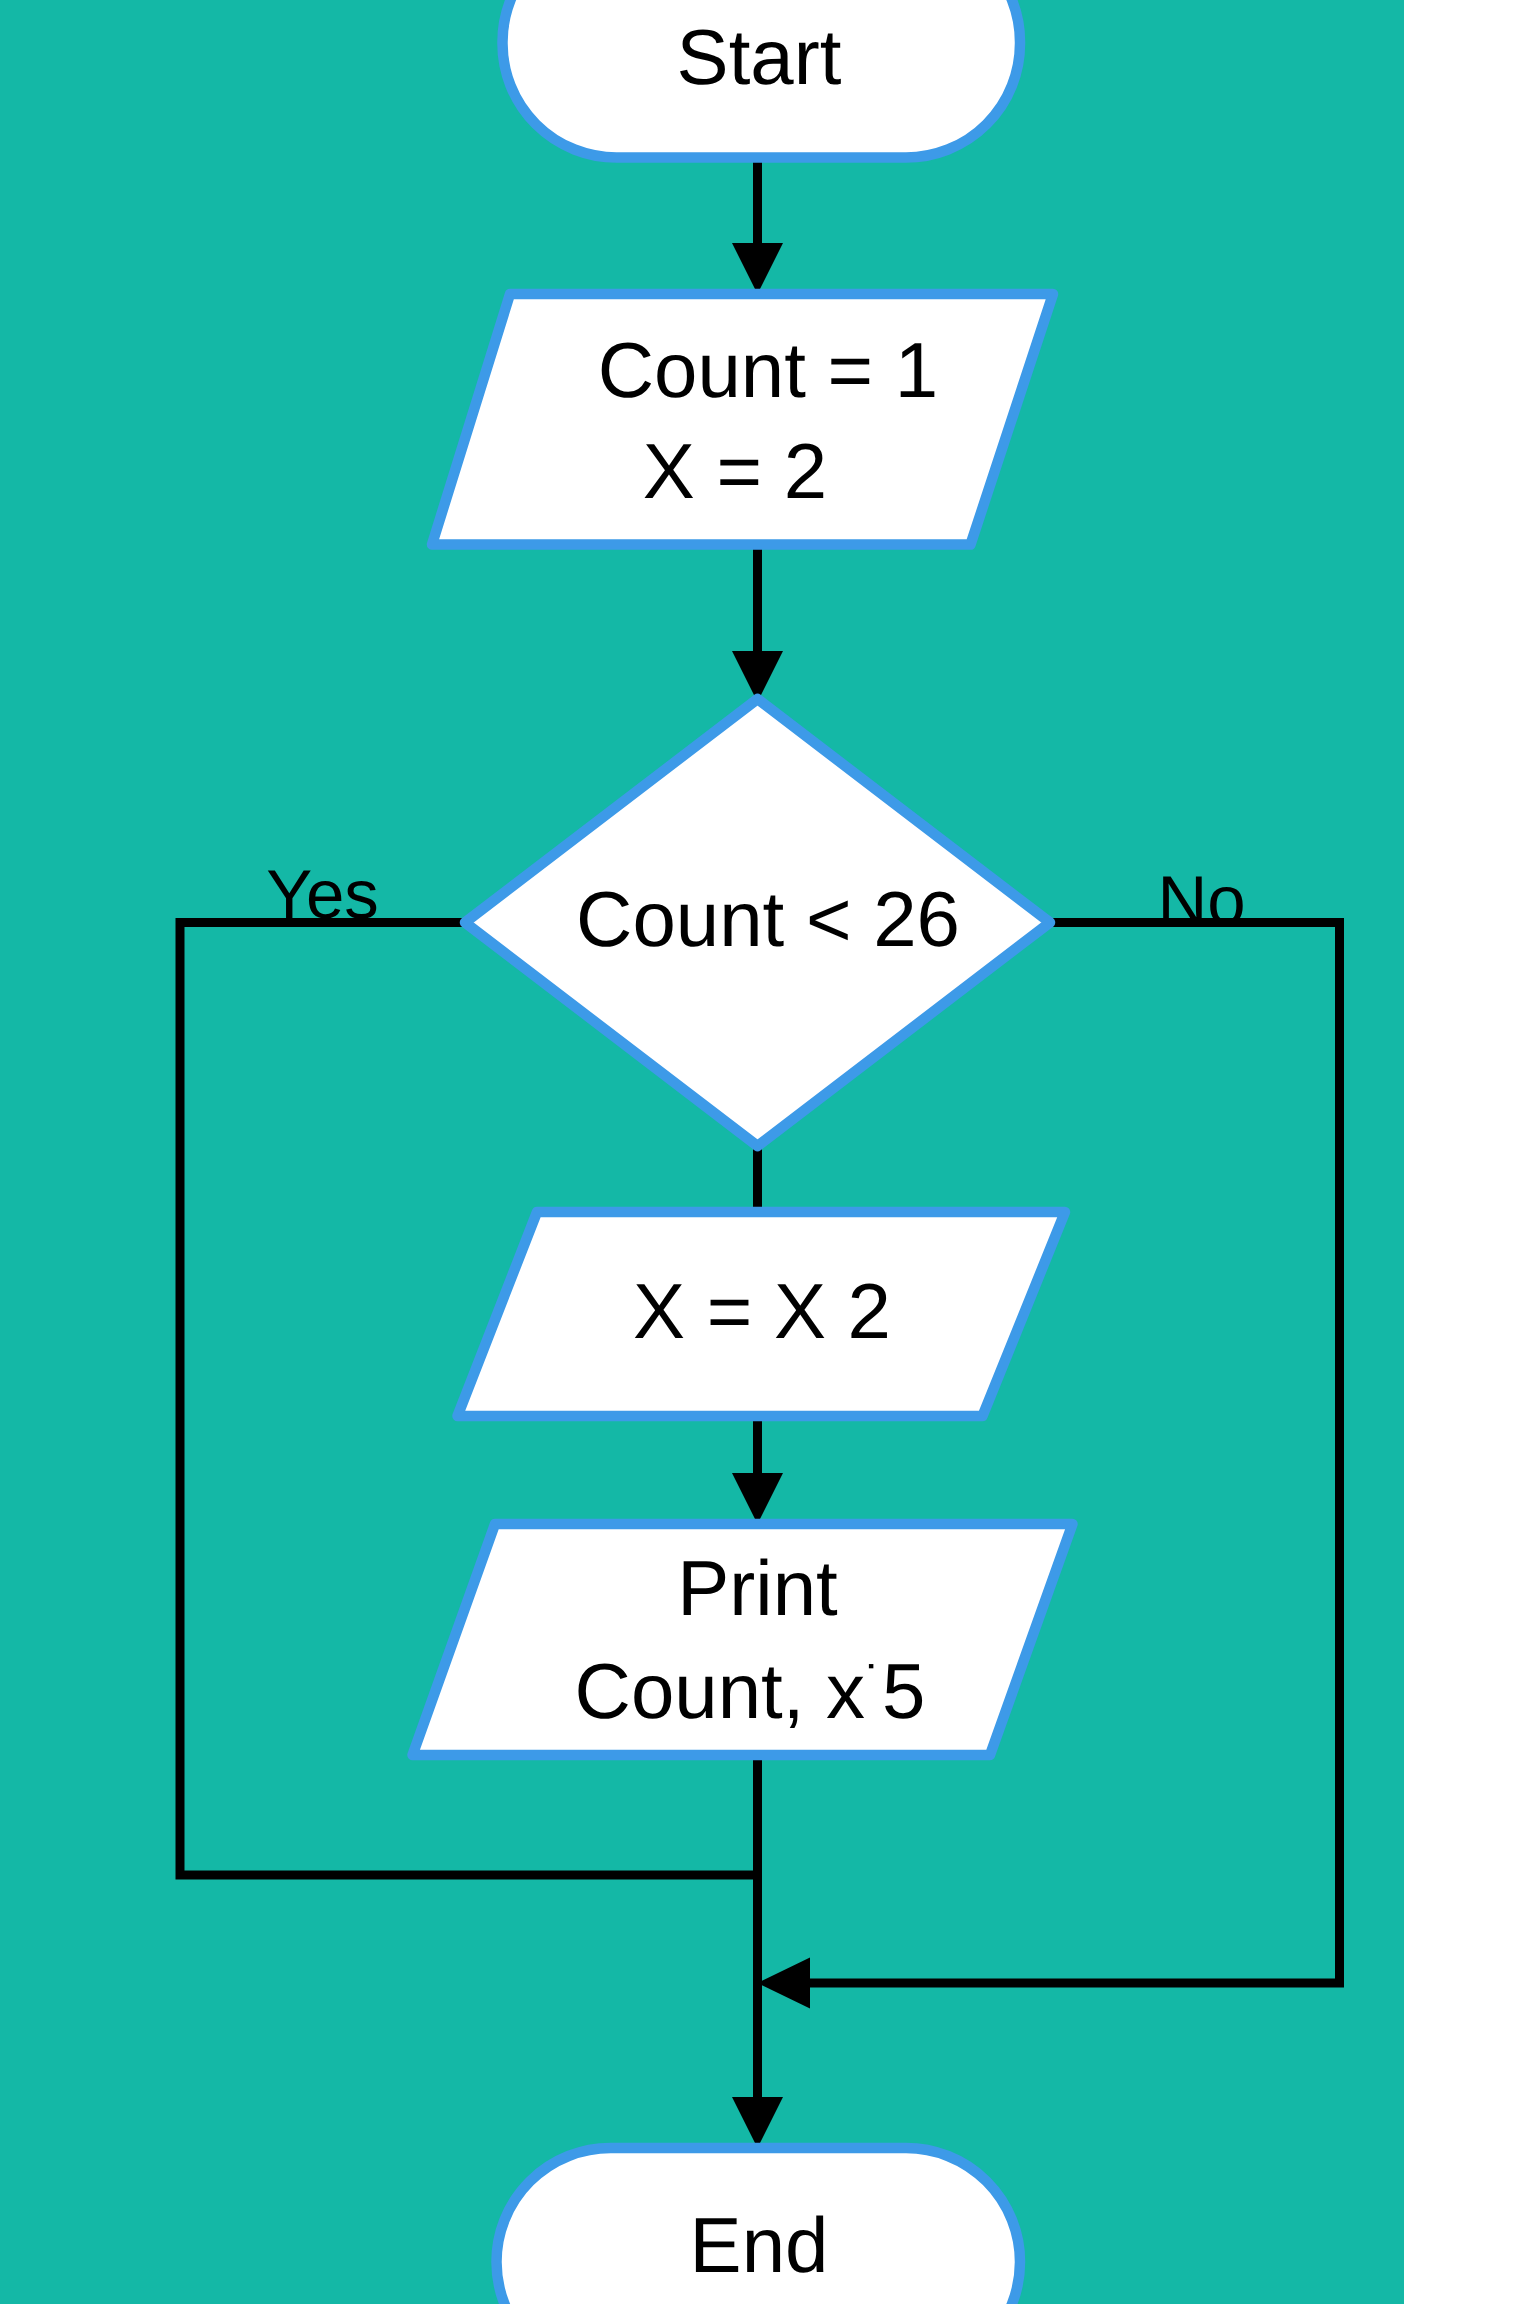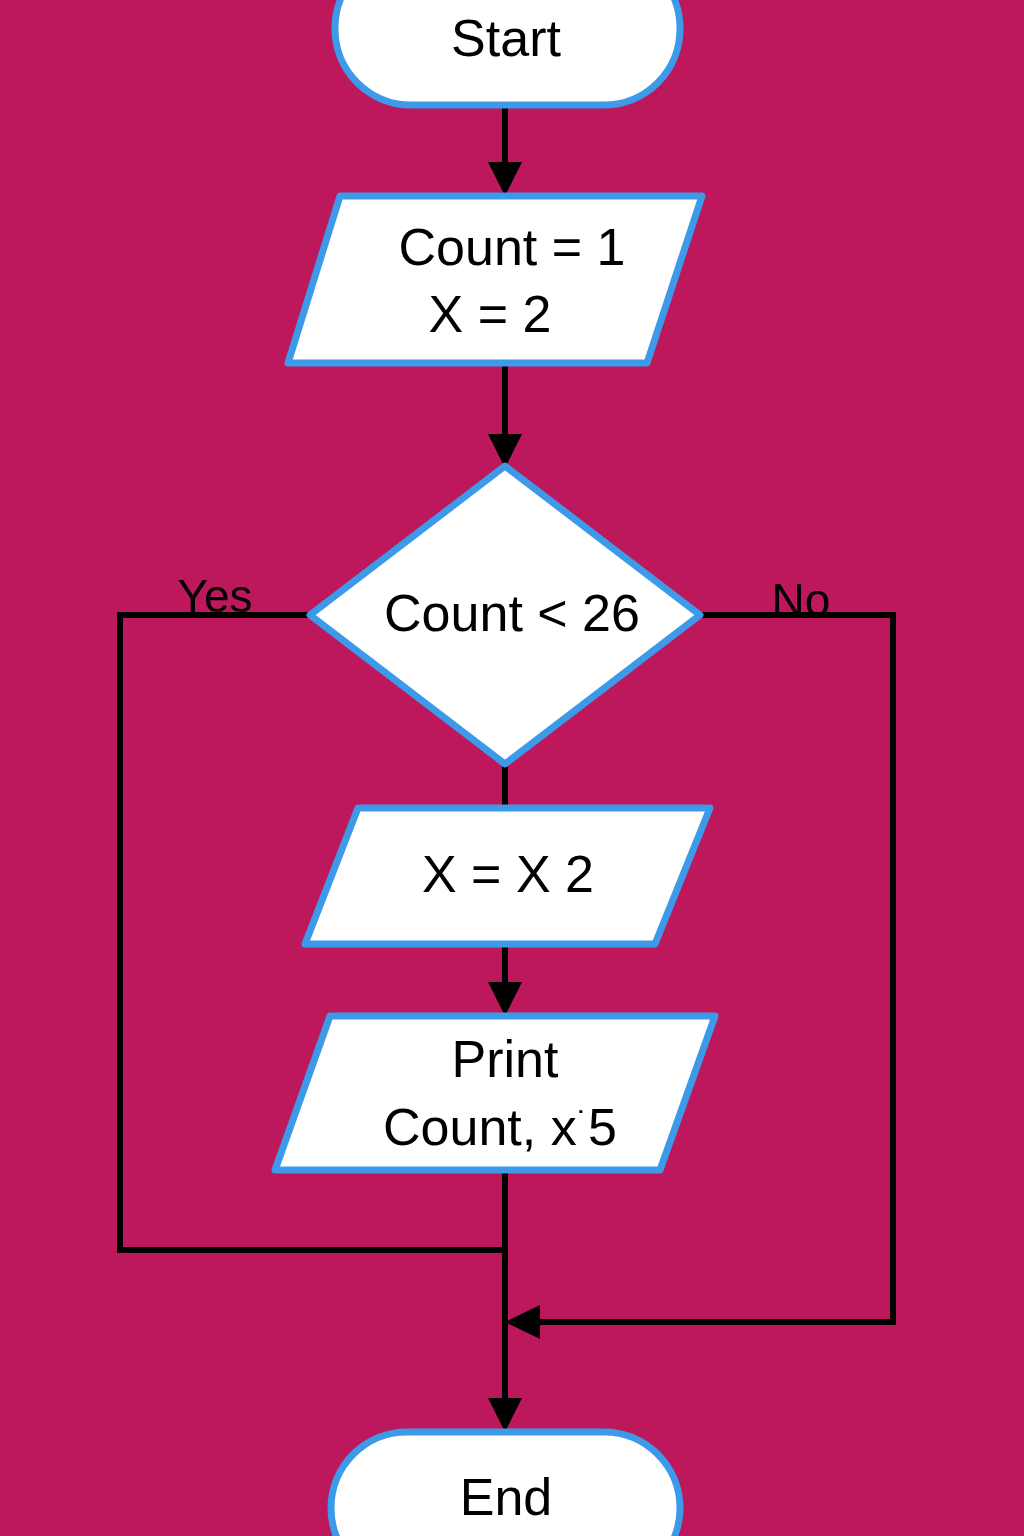--- a/index.html
+++ b/index.html
@@ -5,23 +5,23 @@
   html, body {
     margin: 0;
     padding: 0;
     background: #ffffff;
   }
   body {
     font-family: "Liberation Sans", sans-serif;
   }
   #flowchart-canvas {
     position: relative;
-    width: 1024px;
+    width: 936px;
     height: 1536px;
-    background: #be185d;
+    background: #14b8a6;
     overflow: hidden;
   }
   #flow-svg {
     position: absolute;
     top: 0;
     left: 0;
     width: 1024px;
     height: 1536px;
   }
   .shape-outline {

